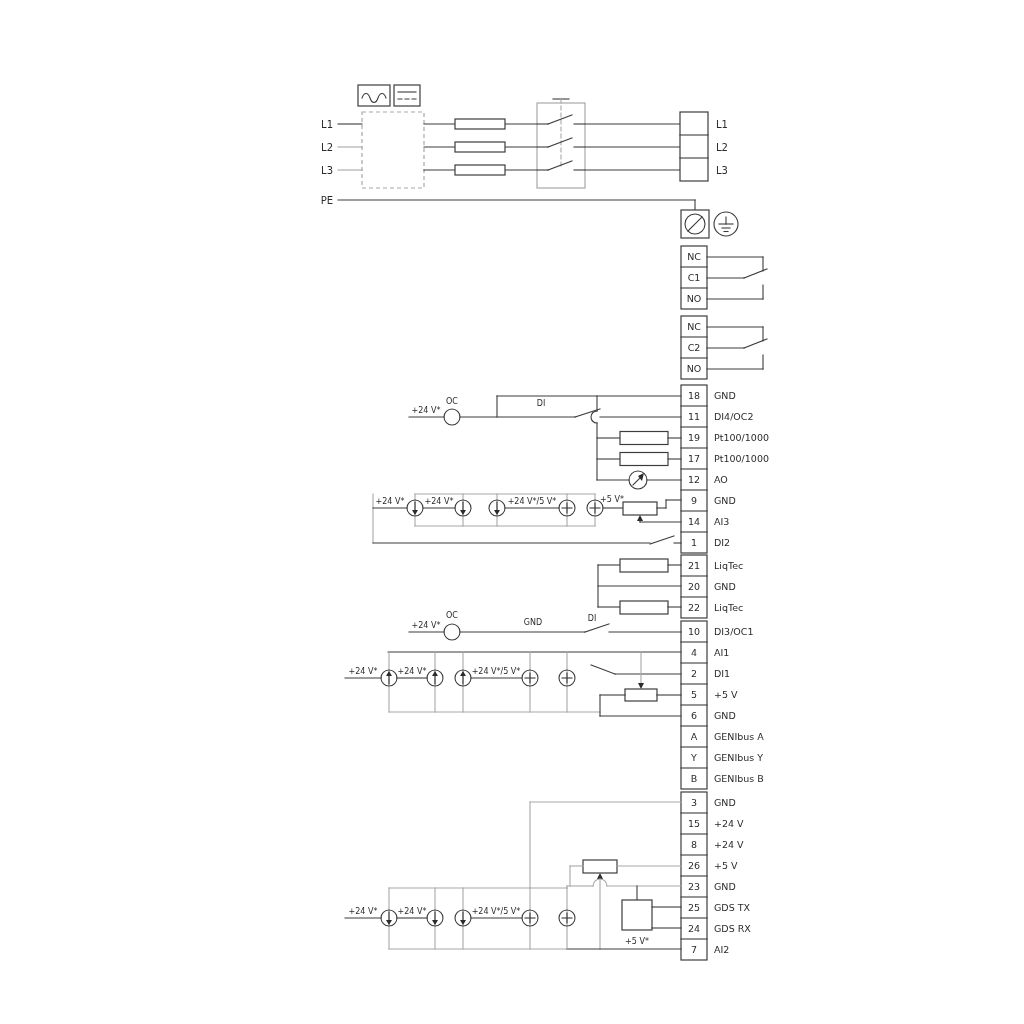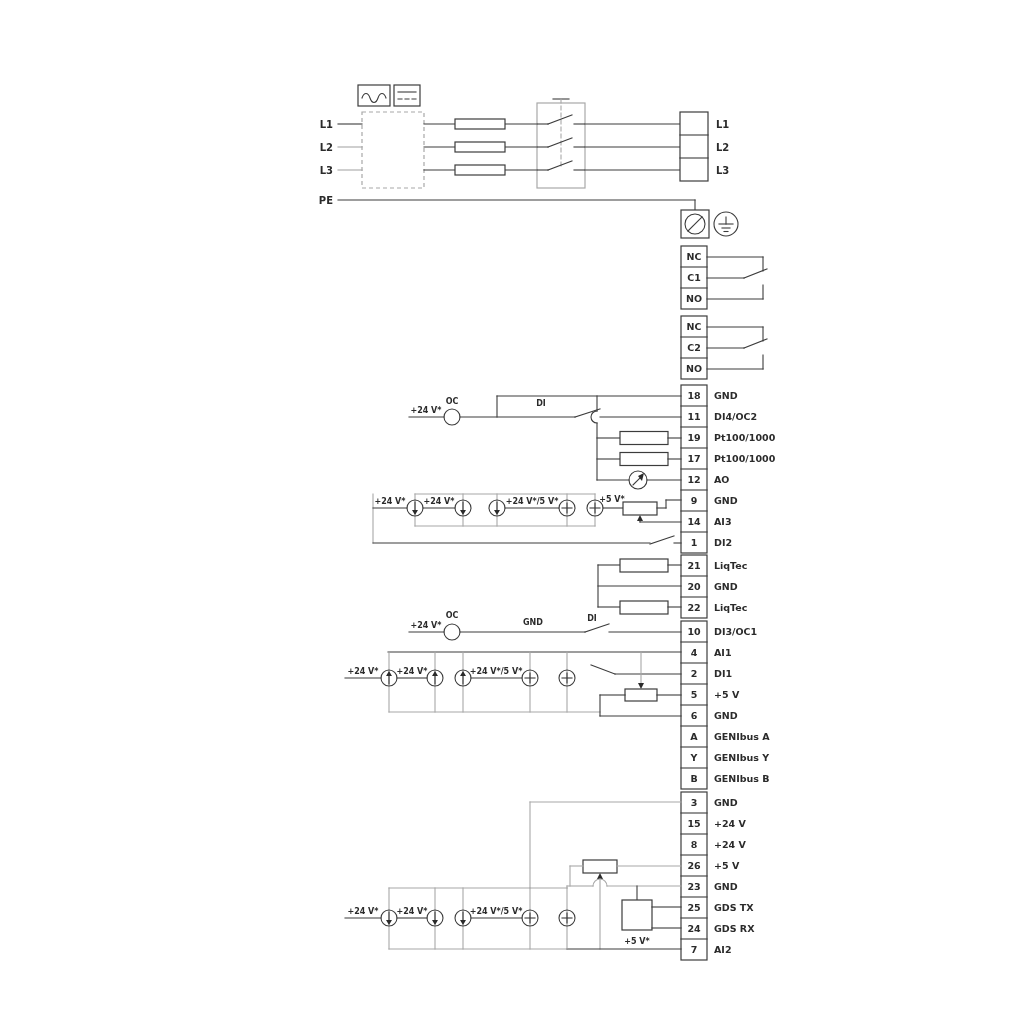--- a/index.html
+++ b/index.html
@@ -1,16 +1,16 @@
 <!DOCTYPE html>
 <html><head>
 <meta charset="utf-8">
 <style>
   html,body{margin:0;padding:0;background:#ffffff;}
-  .page{width:1024px;height:1024px;position:relative;background:#fff;overflow:hidden;font-weight:bold;}
+  .page{width:1024px;height:1024px;position:relative;background:#fff;overflow:hidden;}
   svg{display:block;}
   text{font-family:"DejaVu Sans","Liberation Sans",sans-serif;fill:#2b2b2b;}
   .t10{font-size:10px;}
   .t9{font-size:9.5px;}
   .t8{font-size:8px;}
   .mid{text-anchor:middle;}
   .end{text-anchor:end;}
   .wk{stroke:#3c3c3c;stroke-width:1.1;fill:none;stroke-linecap:square;}
   .wg{stroke:#a8a8a8;stroke-width:1.1;fill:none;stroke-linecap:square;}
   .bx{fill:#ffffff;stroke:#3c3c3c;stroke-width:1.2;}

